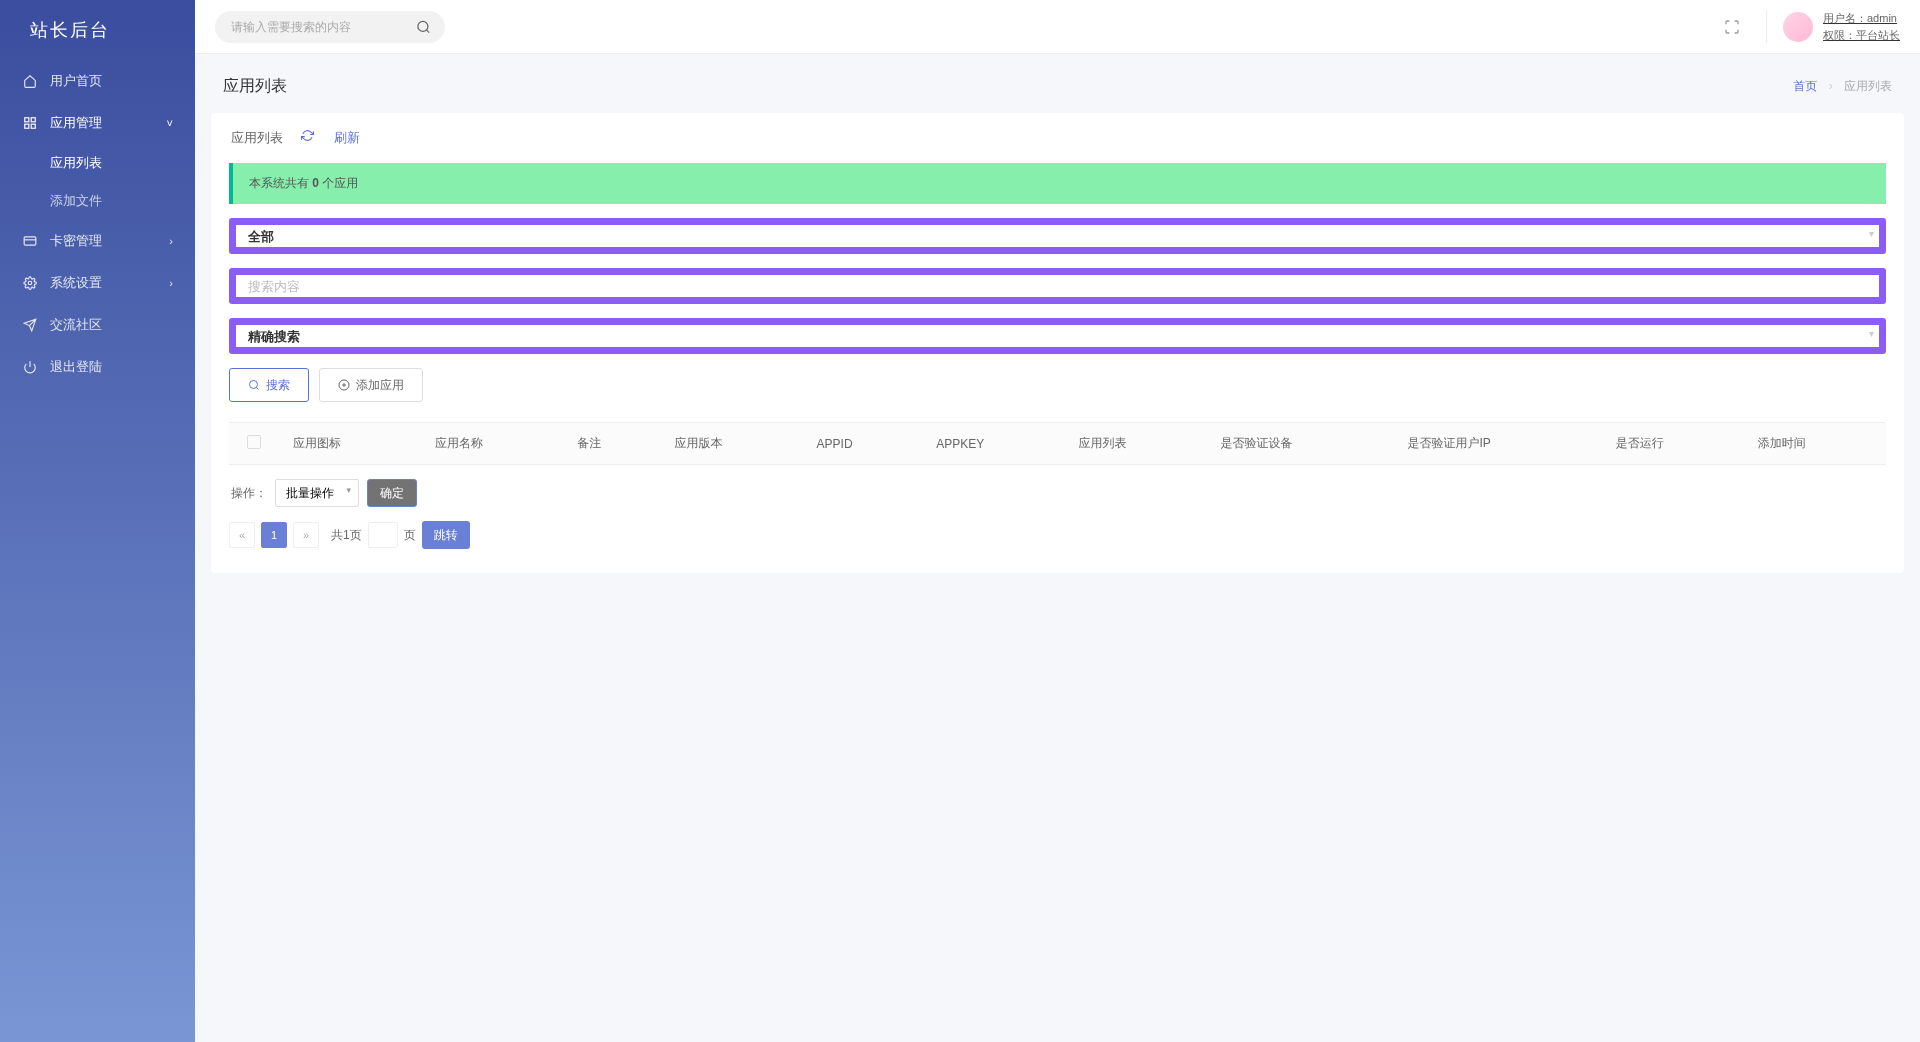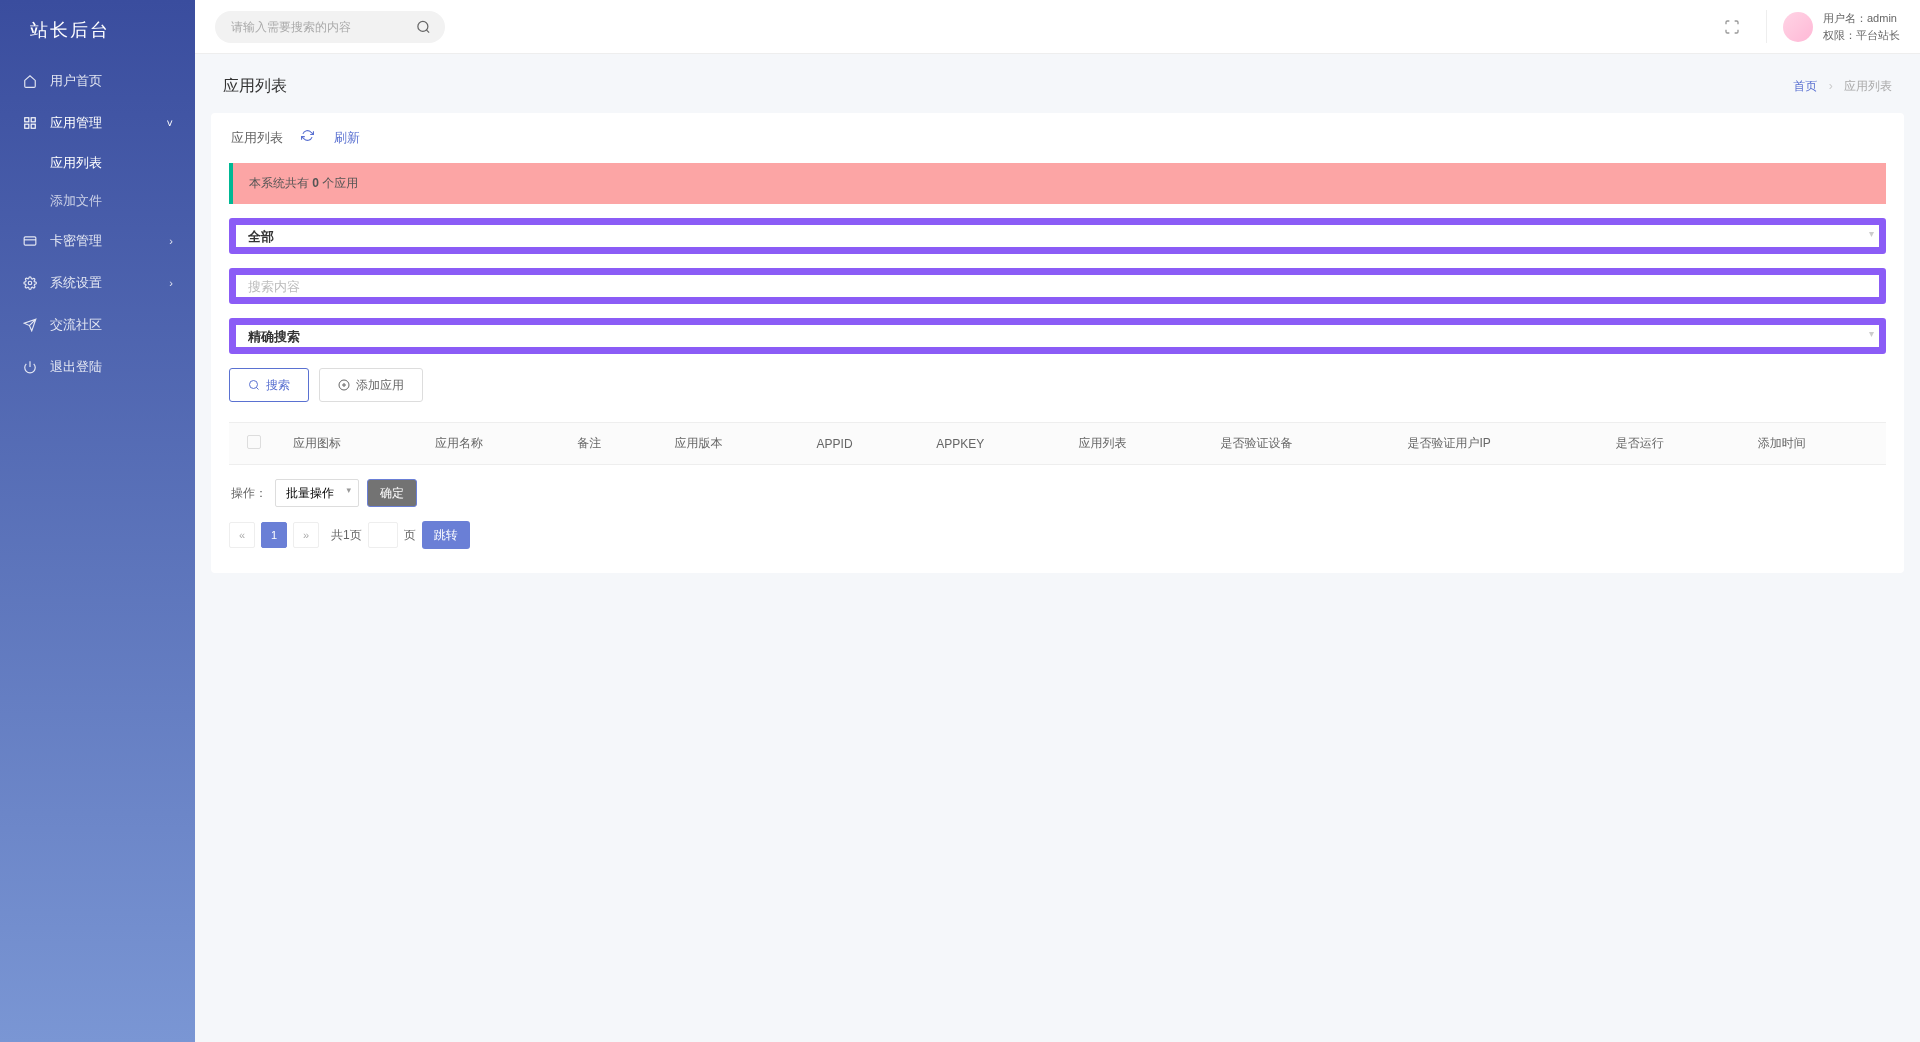--- a/index.html
+++ b/index.html
@@ -20,38 +20,38 @@
     .subnav-item.active { color: #fff; }
     
     
     .main { flex: 1; display: flex; flex-direction: column; background: #f5f7fa; }
     
     .topbar { height: 54px; background: #fff; display: flex; align-items: center; padding: 0 20px; border-bottom: 1px solid #eee; }
     .search-wrap { position: relative; width: 230px; }
     .search-input { width: 100%; height: 32px; border: none; background: #f2f2f2; border-radius: 16px; padding: 0 40px 0 16px; font-size: 12px; color: #666; outline: none; }
     .search-input::placeholder { color: #aaa; }
     .search-btn { position: absolute; right: 10px; top: 50%; transform: translateY(-50%); background: none; border: none; cursor: pointer; padding: 4px; }
-    .topbar-right { margin-left: auto; display: flex; align-items: center; gap: 20px; }
+    .topbar-right { margin-left: auto; display: flex; align-items: center; gap: 20px; text-decoration: underline; }
     .fullscreen-btn { background: none; border: none; cursor: pointer; padding: 6px; color: #999; }
     .user-info { display: flex; align-items: center; gap: 10px; border-left: 1px solid #eee; padding-left: 16px; }
     .avatar { width: 30px; height: 30px; border-radius: 50%; background: linear-gradient(135deg,#ffd4e5,#ffb8d6); }
     .user-meta { font-size: 11px; color: #666; line-height: 1.5; }
     
     .page-header { padding: 22px 28px 16px; display: flex; align-items: center; justify-content: space-between; }
     .page-title { font-size: 16px; color: #333; font-weight: 400; }
     .breadcrumb { font-size: 12px; color: #aaa; }
     .breadcrumb a { color: #5A71D1; text-decoration: none; }
     .breadcrumb .sep { margin: 0 8px; color: #ccc; }
     
     .card { background: #fff; margin: 0 16px 16px; border-radius: 4px; }
     .card-header { padding: 16px 20px; display: flex; align-items: center; gap: 18px; font-size: 13px; color: #666; }
     .refresh-link { color: #5A71D1; display: inline-flex; align-items: flex-start; gap: 20px; cursor: pointer; }
     
     .card-body { padding: 0 18px 24px; }
-    .alert { border-left: 4px solid #00b894; background: #fca5a5; padding: 12px 16px; font-size: 12px; color: #555; margin-bottom: 14px; }
+    .alert { border-left: 4px solid #00b894; background: #86efac; padding: 12px 16px; font-size: 12px; color: #555; margin-bottom: 14px; }
     .alert b { font-weight: 600; }
     
     .form-control { width: 100%; height: 36px; border: 7px solid #8b5cf6; border-radius: 3px; padding: 0 12px; font-size: 13px; color: #333; background: #fff; outline: none; margin-bottom: 14px; }
     .form-control::placeholder { color: #bbb; }
     .select-wrap { position: relative; }
     .select-wrap::after { content: "▾"; position: absolute; right: 12px; top: 10px; color: #ccc; font-size: 10px; pointer-events: none; }
     .form-select { appearance: none; font-weight: 600; }
     
     .btn-row { display: flex; gap: 10px; margin-bottom: 20px; }
     .btn { height: 34px; padding: 0 18px; border-radius: 3px; font-size: 12px; cursor: pointer; display: inline-flex; align-items: center; gap: 6px; }

